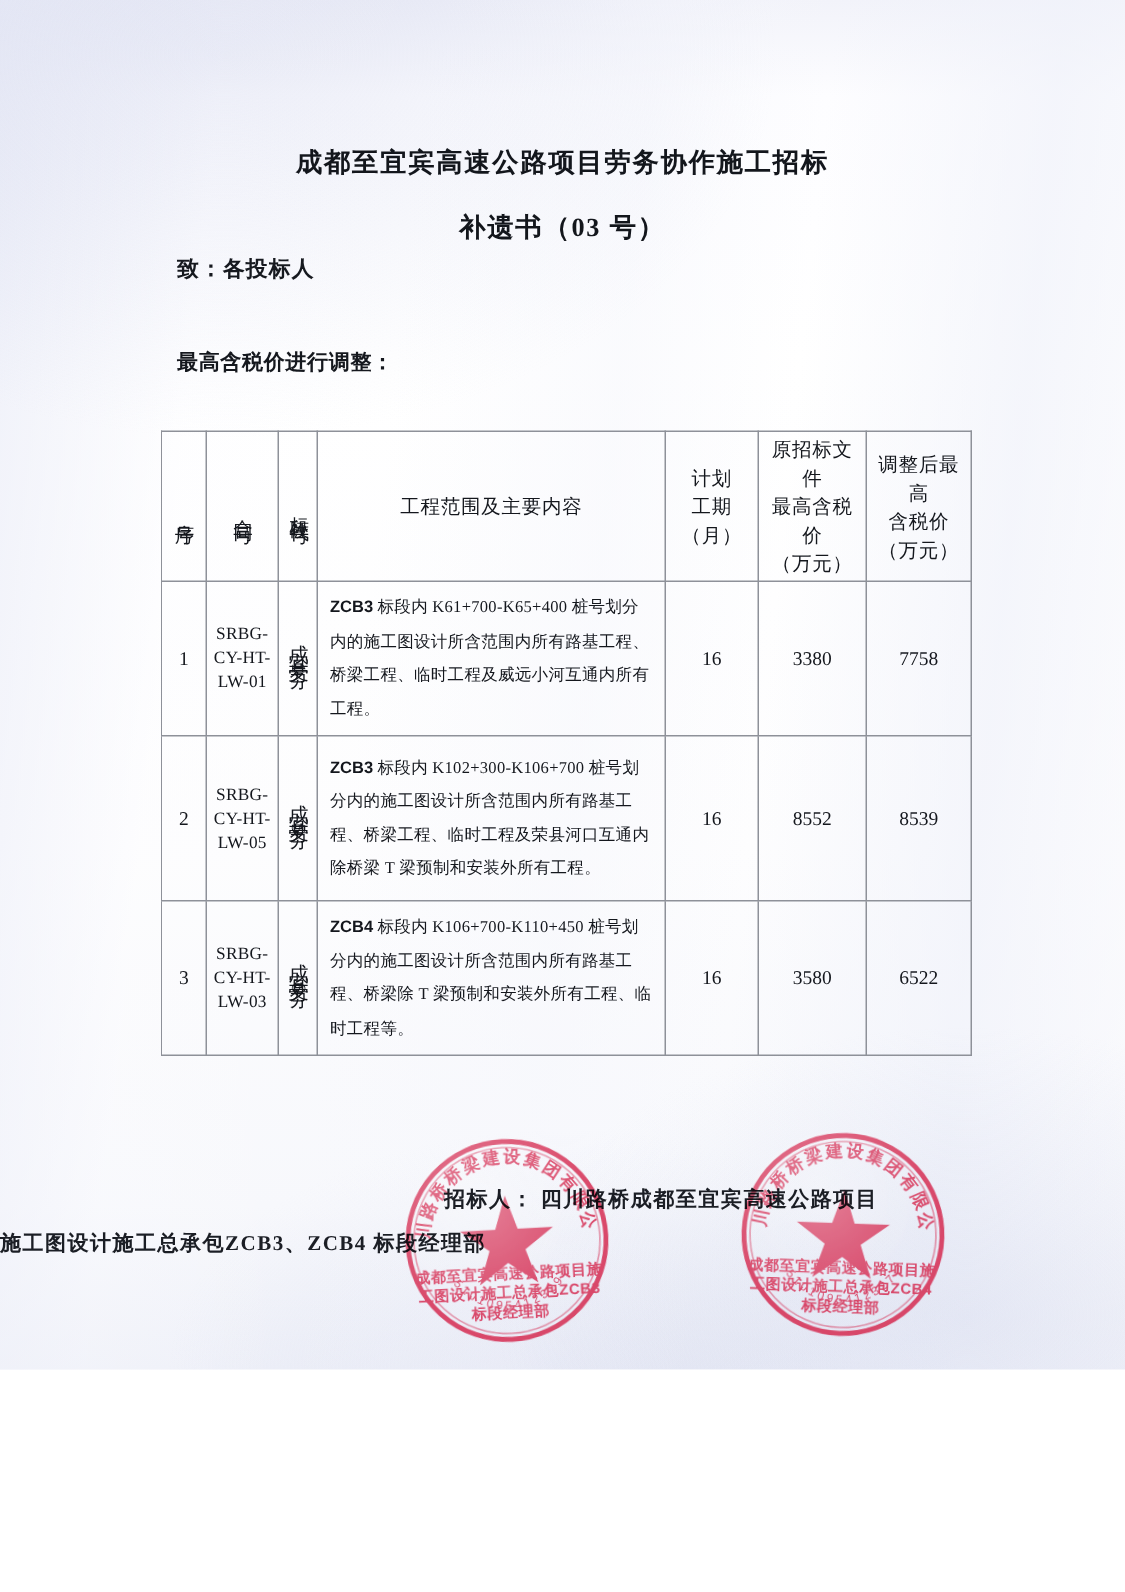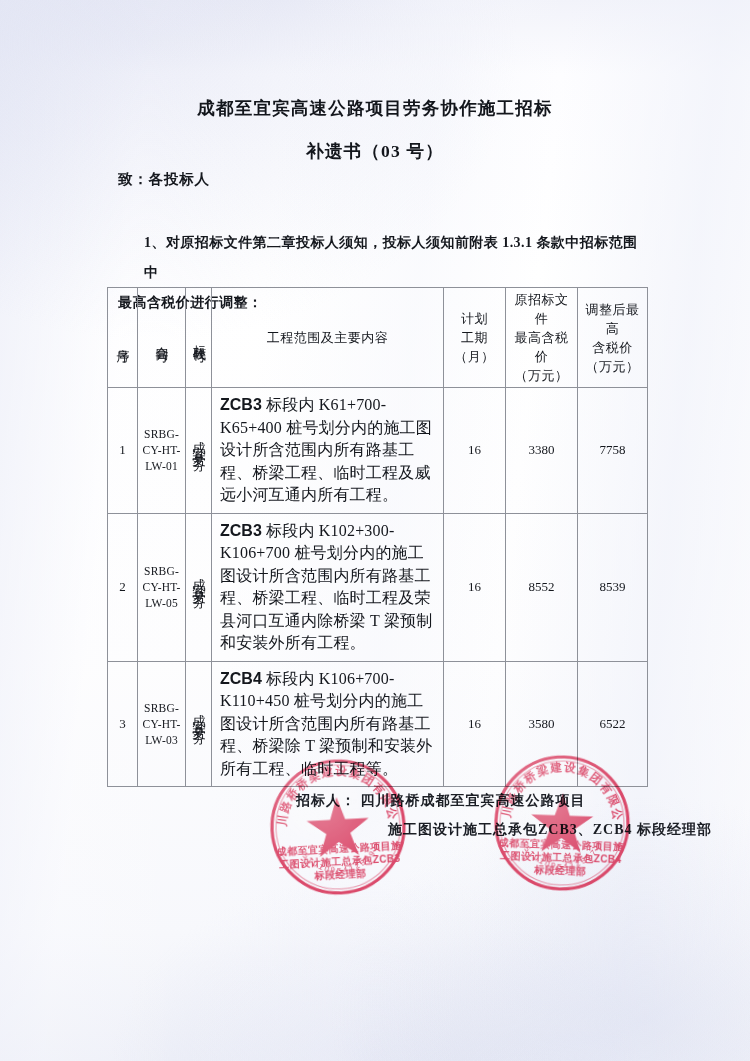--- a/index.html
+++ b/index.html
@@ -5,21 +5,21 @@
   html,body{margin:0;padding:0;}
   body{
     width:750px;height:1061px;
     background:#ffffff;
     font-family:"Liberation Serif","DejaVu Serif",serif;
     overflow:hidden;
   }
   
   #page{
     position:relative;
-    width:750px;height:1061px;
+    width:750px;height:913px;
     background:
       linear-gradient(96deg, rgba(236,238,248,.85) 0%, rgba(252,252,255,.25) 18%, rgba(255,255,255,0) 34%,
                       rgba(246,247,252,.55) 52%, rgba(255,255,255,0) 66%, rgba(240,242,250,.7) 84%, rgba(250,250,253,.4) 100%),
       linear-gradient(180deg,#f2f3fa 0%,#fdfdff 7%,#ffffff 26%,#fdfdfe 62%,#f7f8fc 88%,#eef0f8 100%),
       #fdfdff;
     overflow:hidden;
   }
   #page::after{
     content:"";position:absolute;inset:0;pointer-events:none;
     background:
@@ -71,34 +71,34 @@
   }
   td.seq{font-size:13px;font-family:"Liberation Serif",serif;}
   td.code{
     font-size:11.5px;line-height:16px;letter-spacing:.2px;
     font-family:"Liberation Serif",serif;
     word-break:break-all;
   }
   td.lot{padding:4px 0;}
   td.lot .vtxt{letter-spacing:6px;line-height:22px;font-size:13.5px;}
   td.scope{
-    text-align:left;font-size:16px;line-height:22.5px;
+    text-align:left;font-size:11px;line-height:22.5px;
     letter-spacing:.2px;padding:6px 7px 6px 8px;
   }
   td.scope b{font-family:"Liberation Sans","DejaVu Sans",sans-serif;font-weight:bold;letter-spacing:0;}
   td.num{font-size:13px;font-family:"Liberation Serif",serif;}
 
   
   #sig{position:absolute;left:0;top:786px;width:750px;z-index:4;}
   #sig div{
     font-size:14px;color:#1b1e25;letter-spacing:1px;line-height:29px;
     white-space:nowrap;font-weight:bold;
   }
   #sig-line1{padding-left:296px;}
-  #sig-line2{padding-left:350px;text-align:center;}
+  #sig-line2{}
   #sig-line3{padding-left:492px;}
 
   
   .stamp{
     position:absolute;width:140px;height:140px;z-index:6;
     pointer-events:none;
     opacity:.82;
     mix-blend-mode:multiply;
   }
   #stamp-left{left:268px;top:757px;transform:rotate(-3deg);}
@@ -123,21 +123,20 @@
 
 <div id="page">
   <div class="sheet">
 
     <div class="title" id="title1">成都至宜宾高速公路项目劳务协作施工招标</div>
     <div class="title" id="title2">补遗书（03 号）</div>
 
     <div id="salutation">致：各投标人</div>
 
     <div id="para">
-      <div class="ind">1、对原招标文件第二章投标人须知，投标人须知前附表 1.3.1 条款中招标范围中</div>
       <div>最高含税价进行调整：</div>
     </div>
 
     <div id="tbl-wrap">
       <table>
         <colgroup>
           <col style="width:30px">
             <col style="width:48px">
             <col style="width:26px">
           <col style="width:232px">

